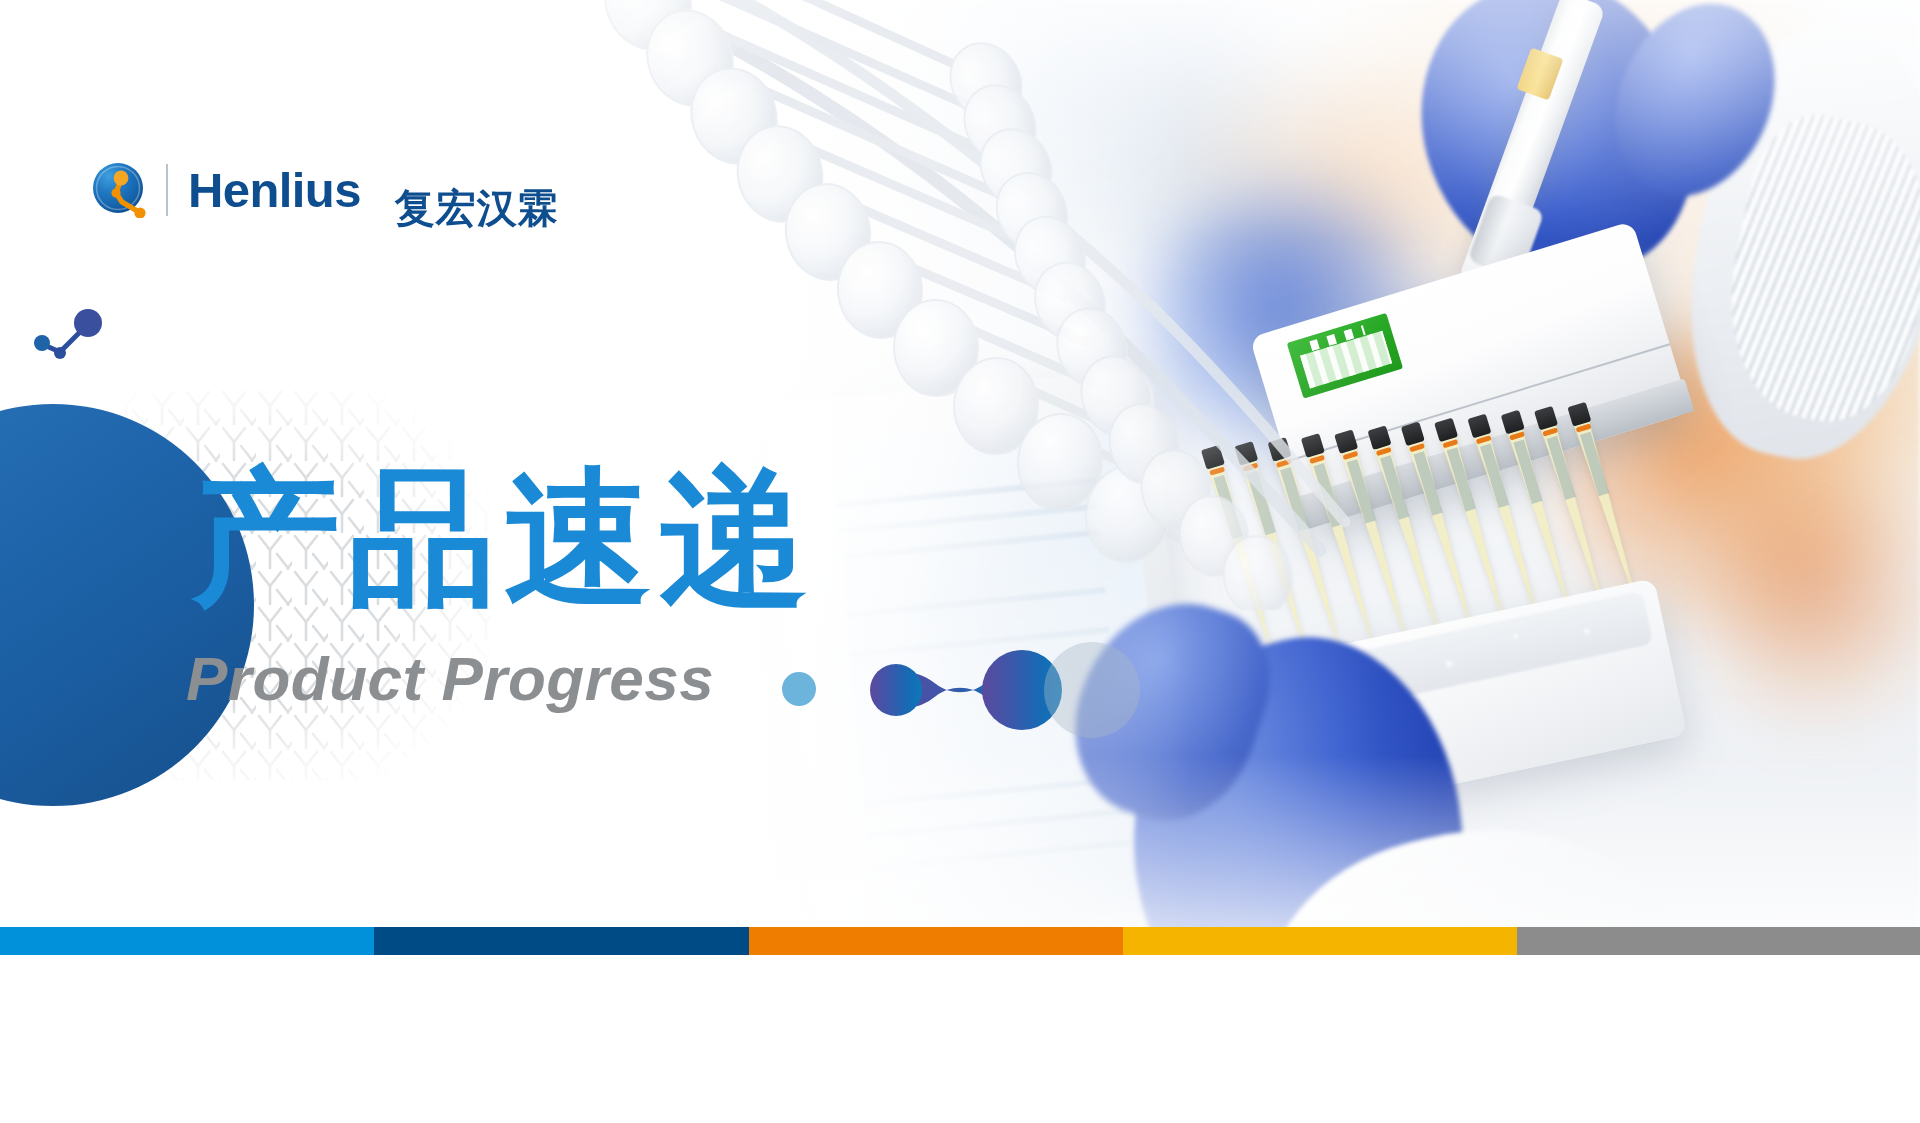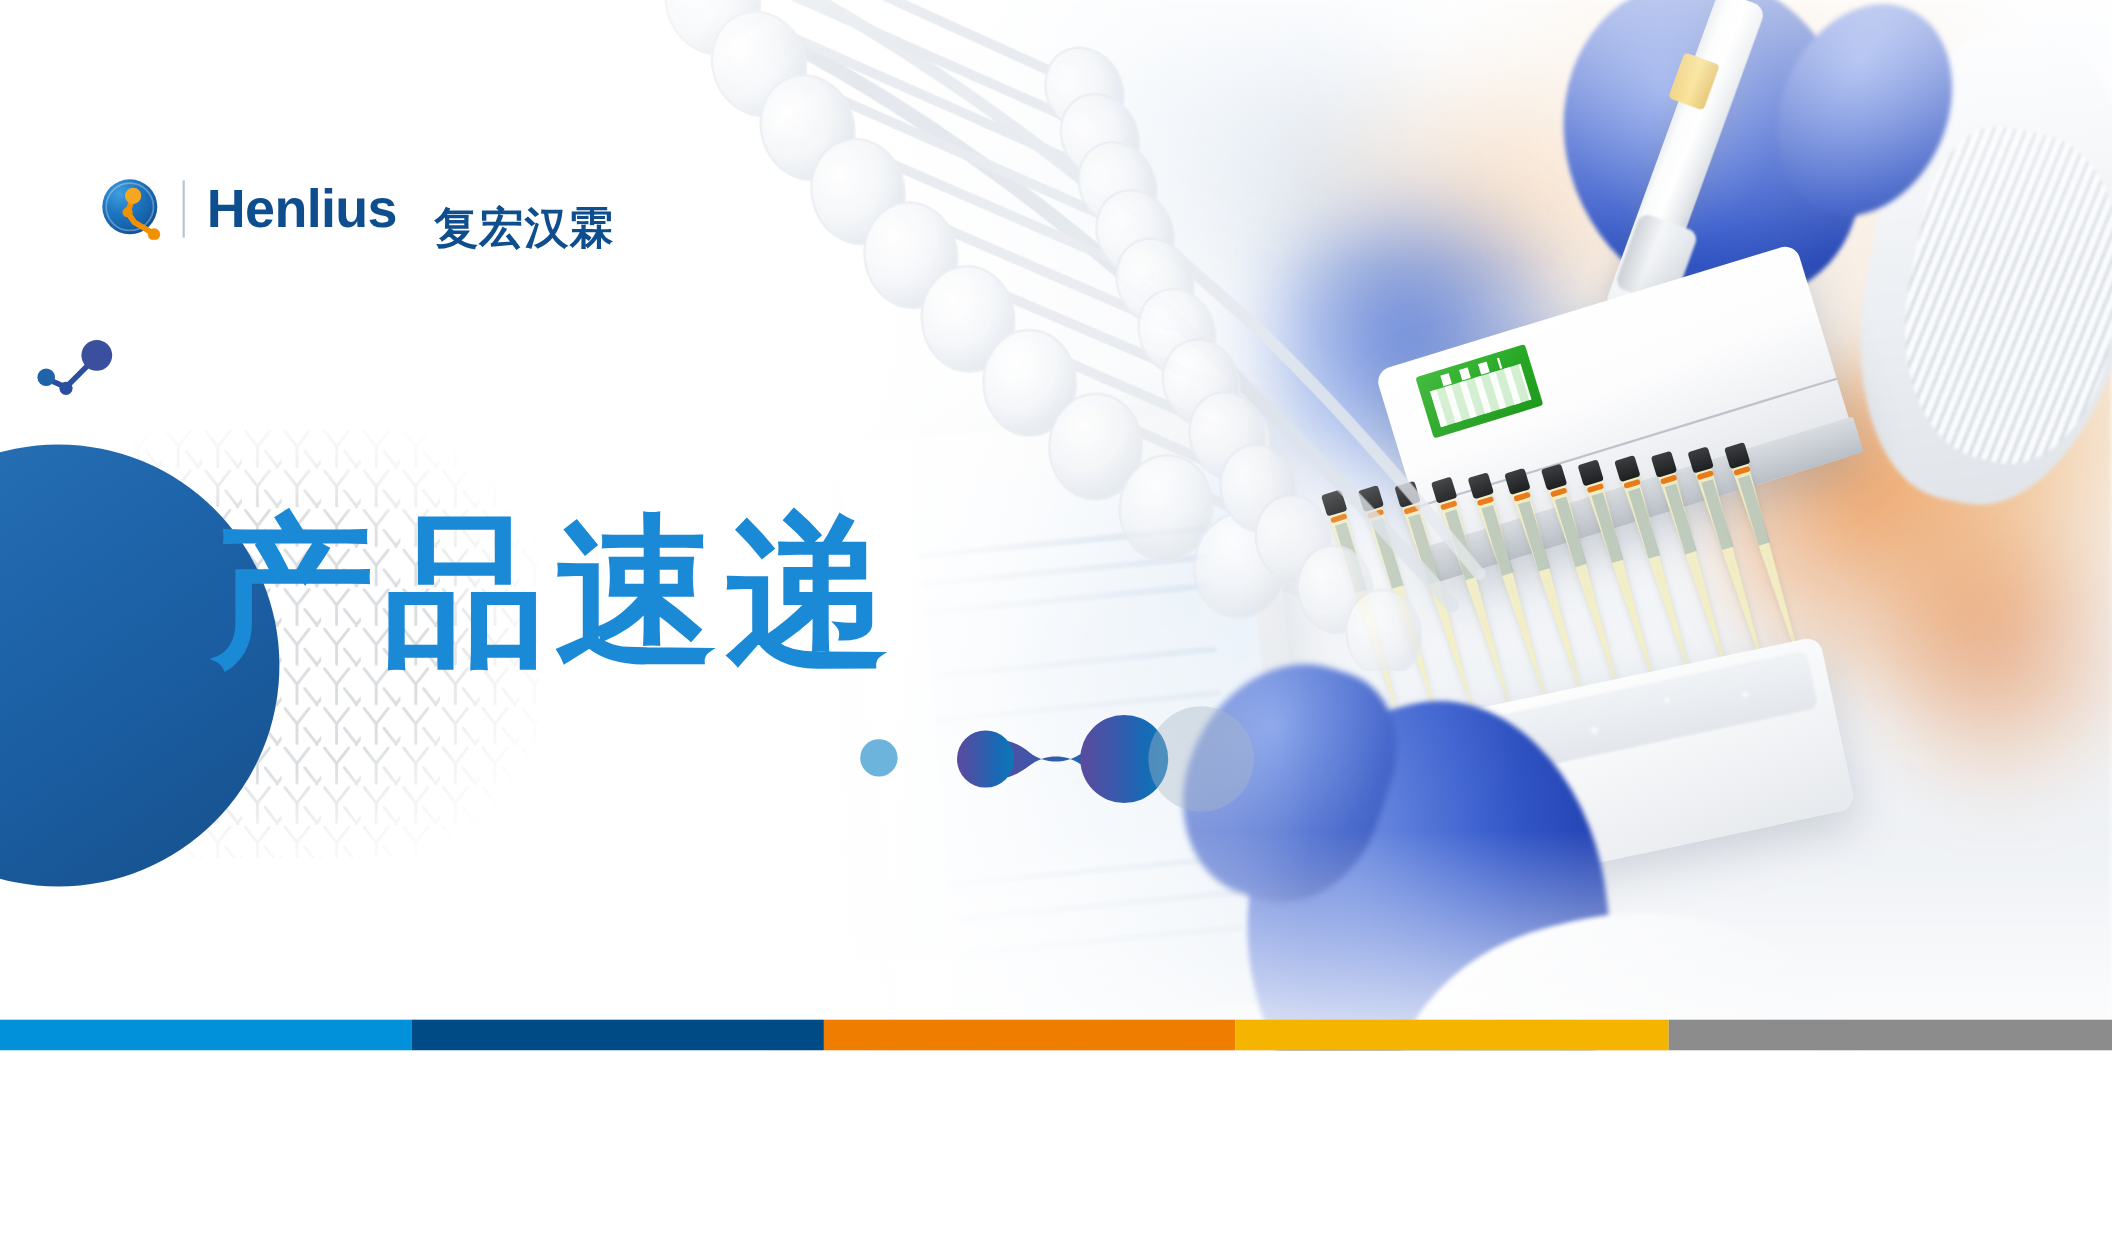--- a/index.html
+++ b/index.html
@@ -740,20 +740,21 @@
         <circle cx="24" cy="31" r="4.6" fill="#f29100"></circle>
         <circle cx="48" cy="51" r="5.6" fill="#f29100"></circle>
       </svg>
     </div>
     <div class="logo-divider"></div>
     <div class="logo-en">Henlius</div>
     <div class="logo-cn">复宏汉霖</div>
   </div>
 
   <div class="headline">产品速递</div>
+  <div class="subhead">Product Progress</div>
 
   <div class="dot-small"></div>
   <div class="dumbbell">
     <svg width="210" height="100" viewBox="0 0 210 100" aria-hidden="true">
       <defs>
         <linearGradient id="dbG" x1="0" y1="0.5" x2="1" y2="0.5">
           <stop offset="0%" stop-color="#5b4a9e"></stop>
           <stop offset="38%" stop-color="#3b58ab"></stop>
           <stop offset="72%" stop-color="#176ab4"></stop>
           <stop offset="100%" stop-color="#0d78b8"></stop>

